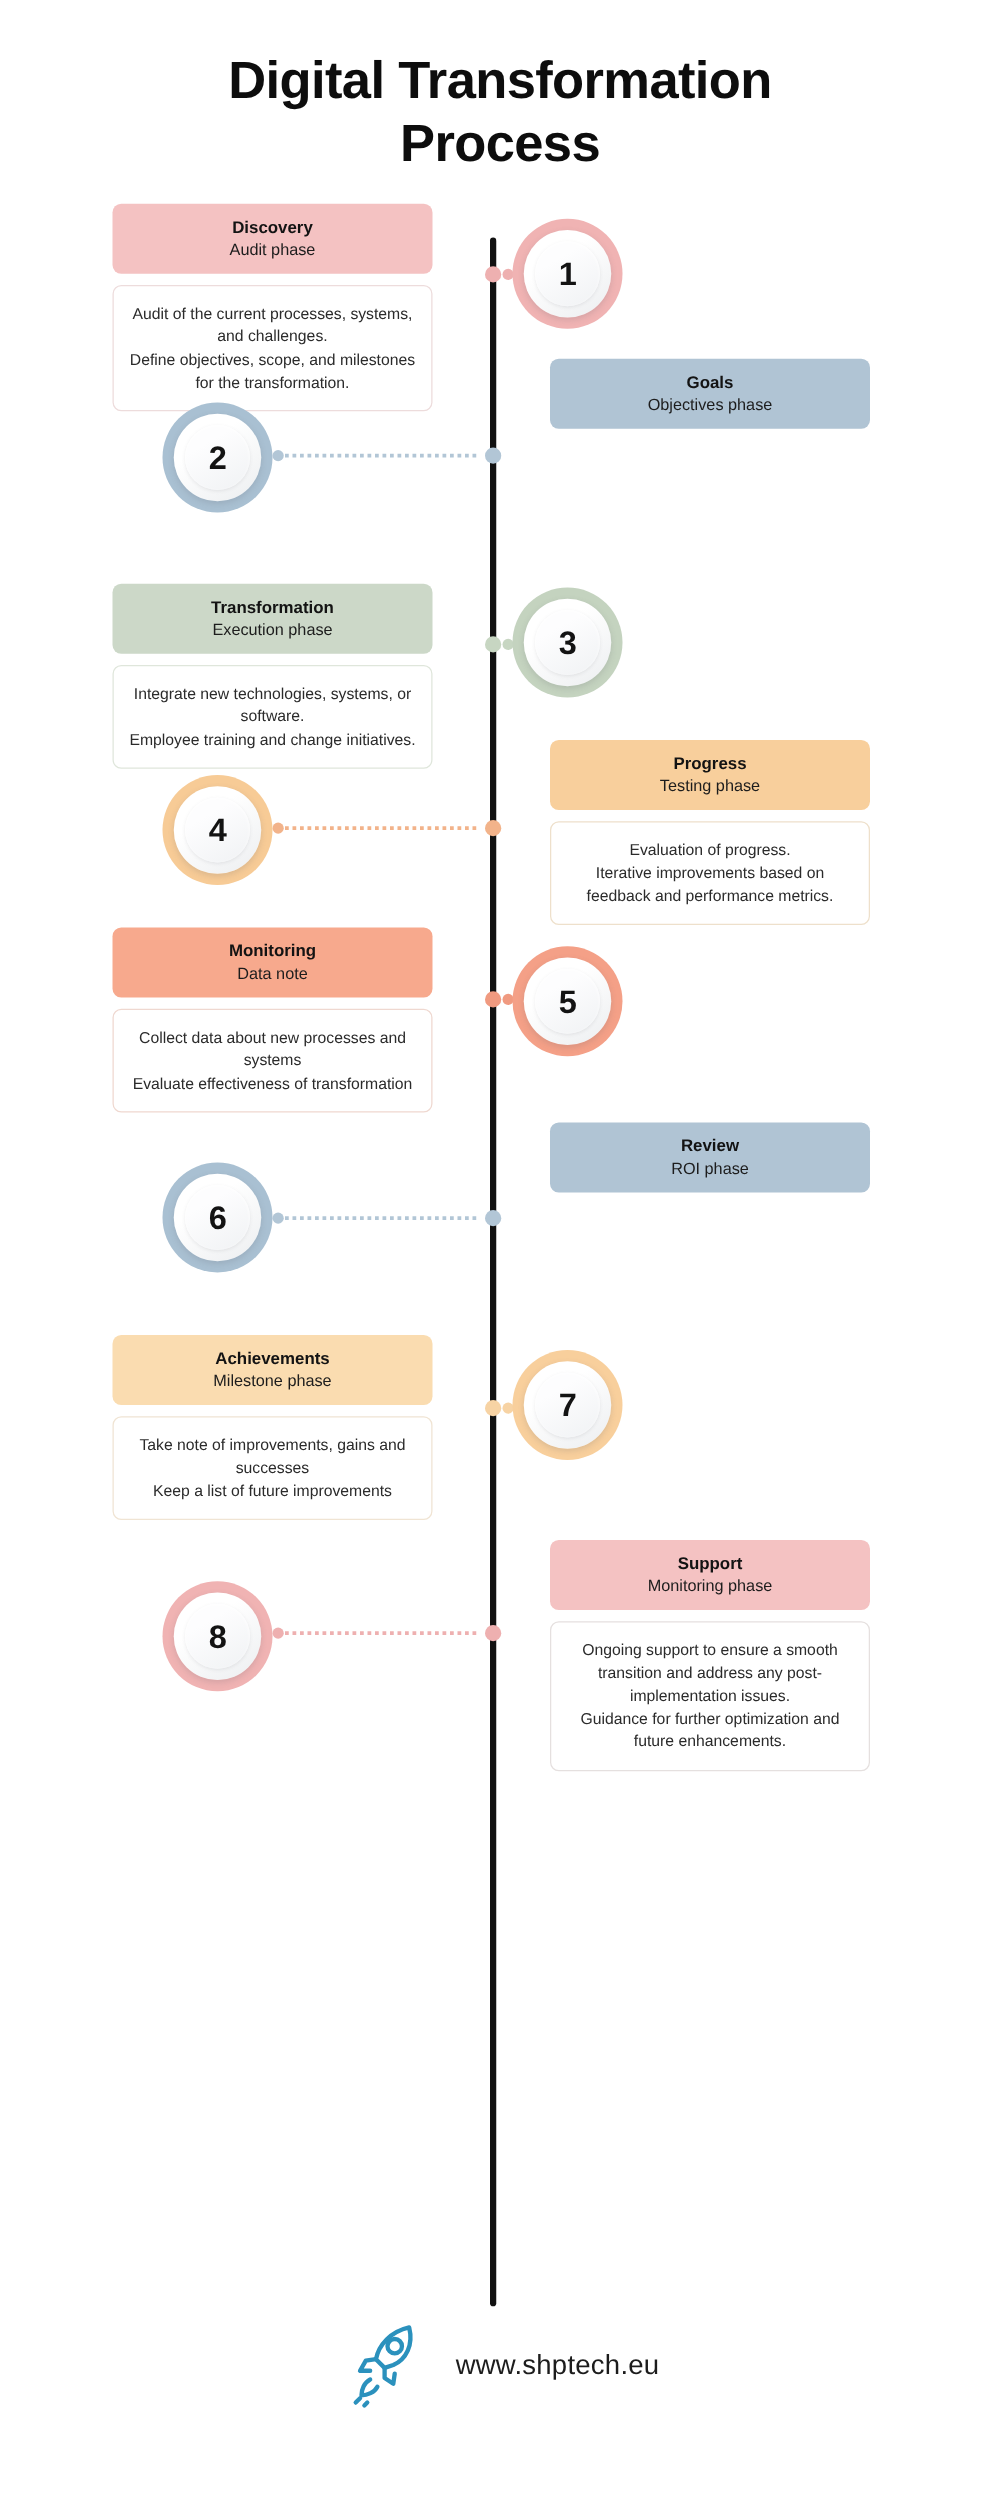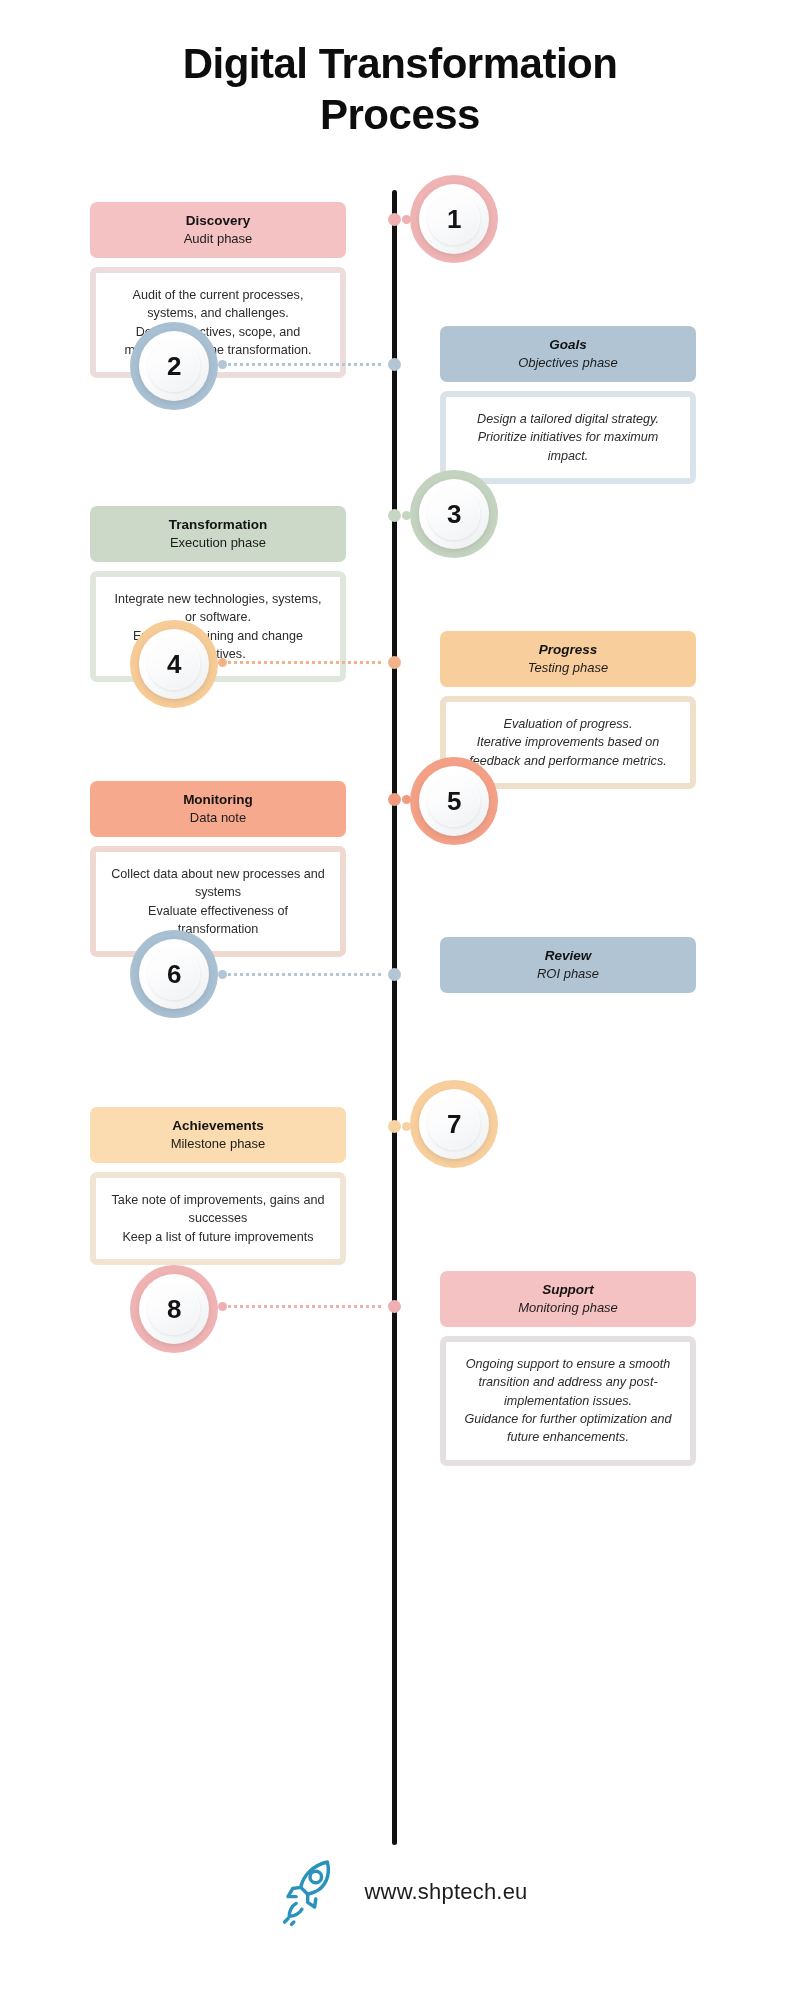--- a/index.html
+++ b/index.html
@@ -49,24 +49,23 @@
   
   .step {
     position: absolute;
     left: 0;
     width: 800px;
   }
 
   .card {
     position: absolute;
     width: 256px;
-    margin-top: 39px;
   }
   .card.left  { left: 90px; }
-  .card.right { left: 440px; font-style: italic; }
+  .card.right { left: 440px; }
 
   .card-header {
     border-radius: 7px;
     padding: 10px 10px 11px 10px;
     text-align: center;
     line-height: 1.32;
   }
   .card-header .hl1 {
     display: block;
     font-size: 13.5px;
@@ -77,21 +76,21 @@
     display: block;
     font-size: 13px;
     font-weight: 400;
     color: #1d1d1d;
   }
 
   .card-body {
     margin-top: 9px;
     border-radius: 7px;
     background: #ffffff;
-    border: 6px solid #0369a1;
+    border: 1px solid #0369a1;
     padding: 13px 12px;
     text-align: center;
     font-size: 12.6px;
     line-height: 1.46;
     color: #2b2b2b;
     min-height: 66px;
     display: flex;
     align-items: center;
     justify-content: center;
   }
@@ -219,24 +218,20 @@
       <div class="step">
         <div class="connector" style="top: 357px; color: rgb(178, 198, 214); left: 0px; width: 800px;">
           <div class="dots" style="left: 228px; width: 153px;"></div>
           <div class="tip" style="background: rgb(178, 198, 214); left: 218px;"></div>
           <div class="hub" style="background: rgb(178, 198, 214); left: 388px;"></div>
         </div>
         <div class="card right" style="top: 287px;">
           <div class="card-header" style="background: rgb(176, 196, 212);">
             <span class="hl1">Goals</span>
             <span class="hl2">Objectives phase</span>
-          </div>
-          <div class="card-body" style="border-color: rgb(219, 227, 234);">
-            <span>Design a tailored digital strategy.
-Prioritize initiatives for maximum impact.</span>
           </div>
         </div>
         <div class="medallion left" style="top: 322px;">
           <div class="ring-outer" style="background: rgb(169, 192, 210);"></div>
           <div class="ring-mid"></div>
           <div class="ring-inner"></div>
           <span class="num">2</span>
         </div>
       </div>
       <div class="step">

